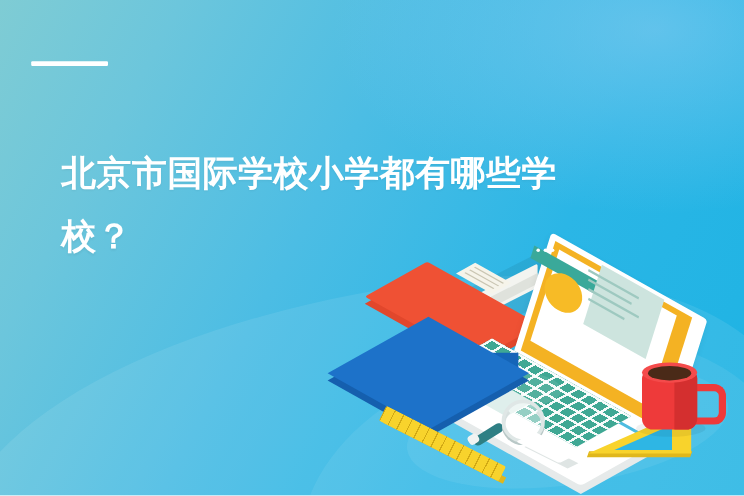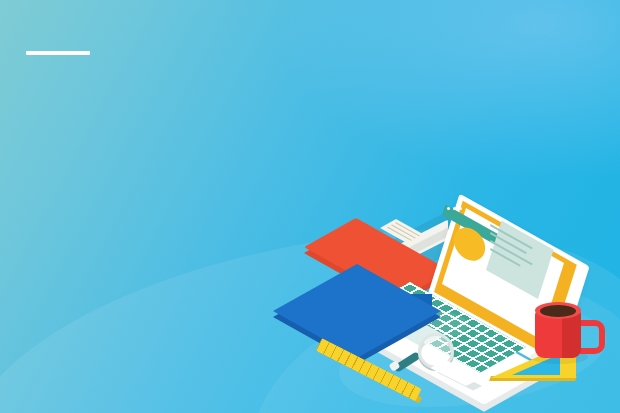--- a/index.html
+++ b/index.html
@@ -378,20 +378,21 @@
 <body>
 
 <div id="banner">
 
   <div id="bg-wash"></div>
   <div id="bg-swoosh"></div>
   <div id="bg-swoosh2"></div>
 
   <div id="top-rule"></div>
 
+  <h1 id="headline">北京市国际学校小学都有哪些学校？</h1>
 
   <div id="illustration">
 
     <div class="piece ground-shade"></div>
 
     <div class="piece book-shadow"></div>
     <div class="piece book-pages"></div>
     <div class="piece book-pages-dark"></div>
     <div class="piece book-spine"></div>
     <div class="piece book-cover-b"></div>

